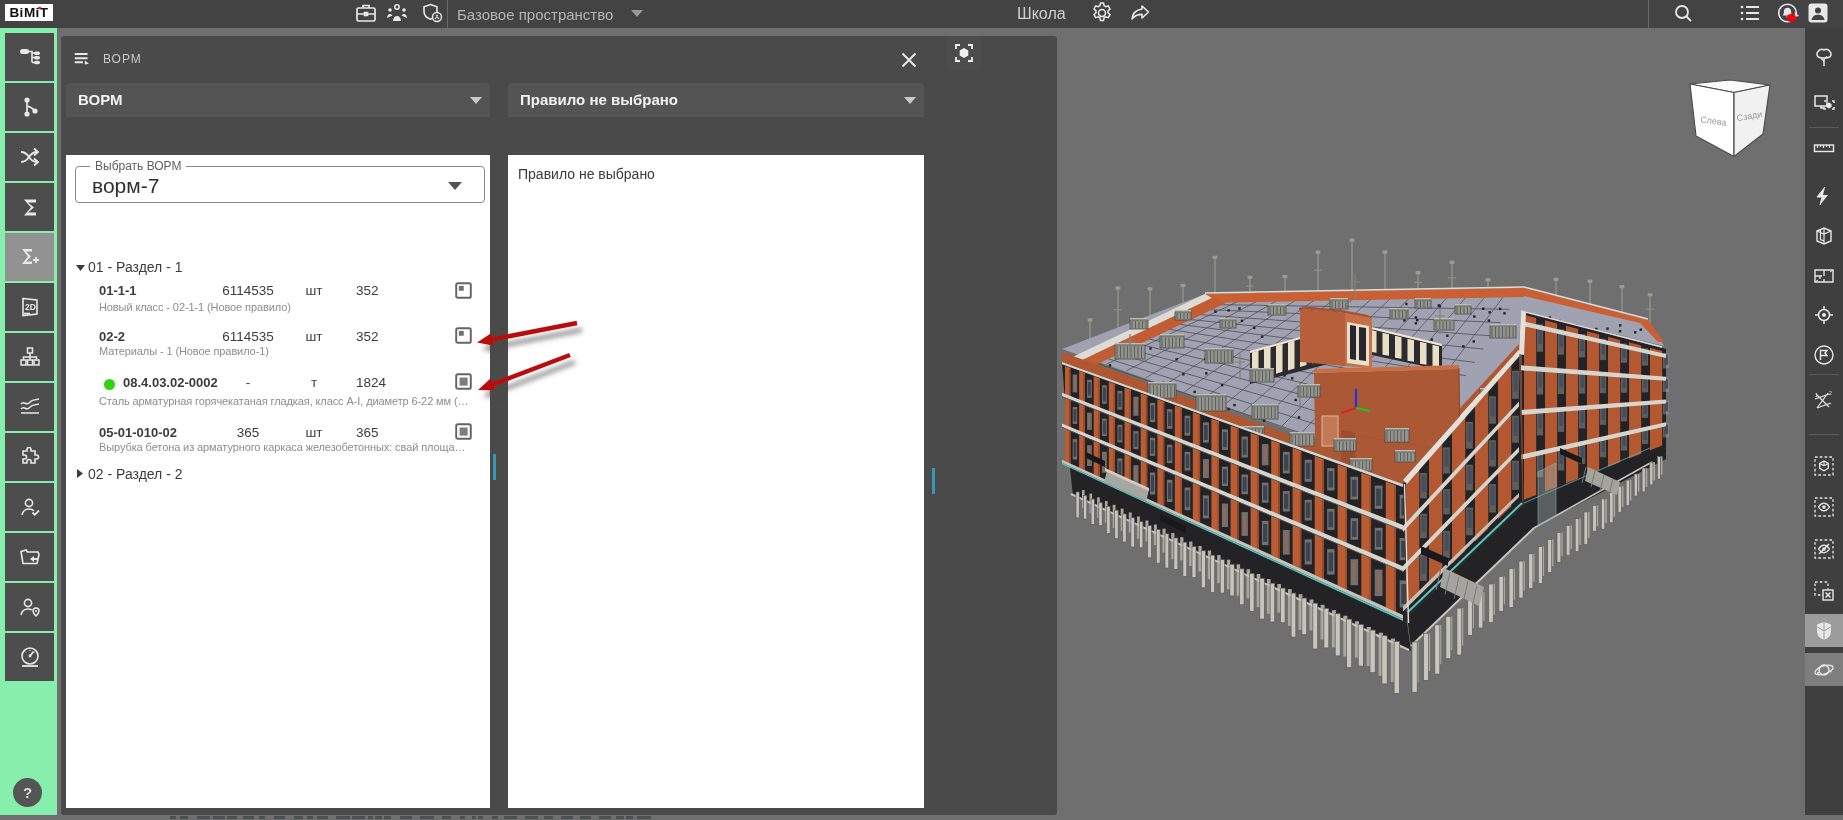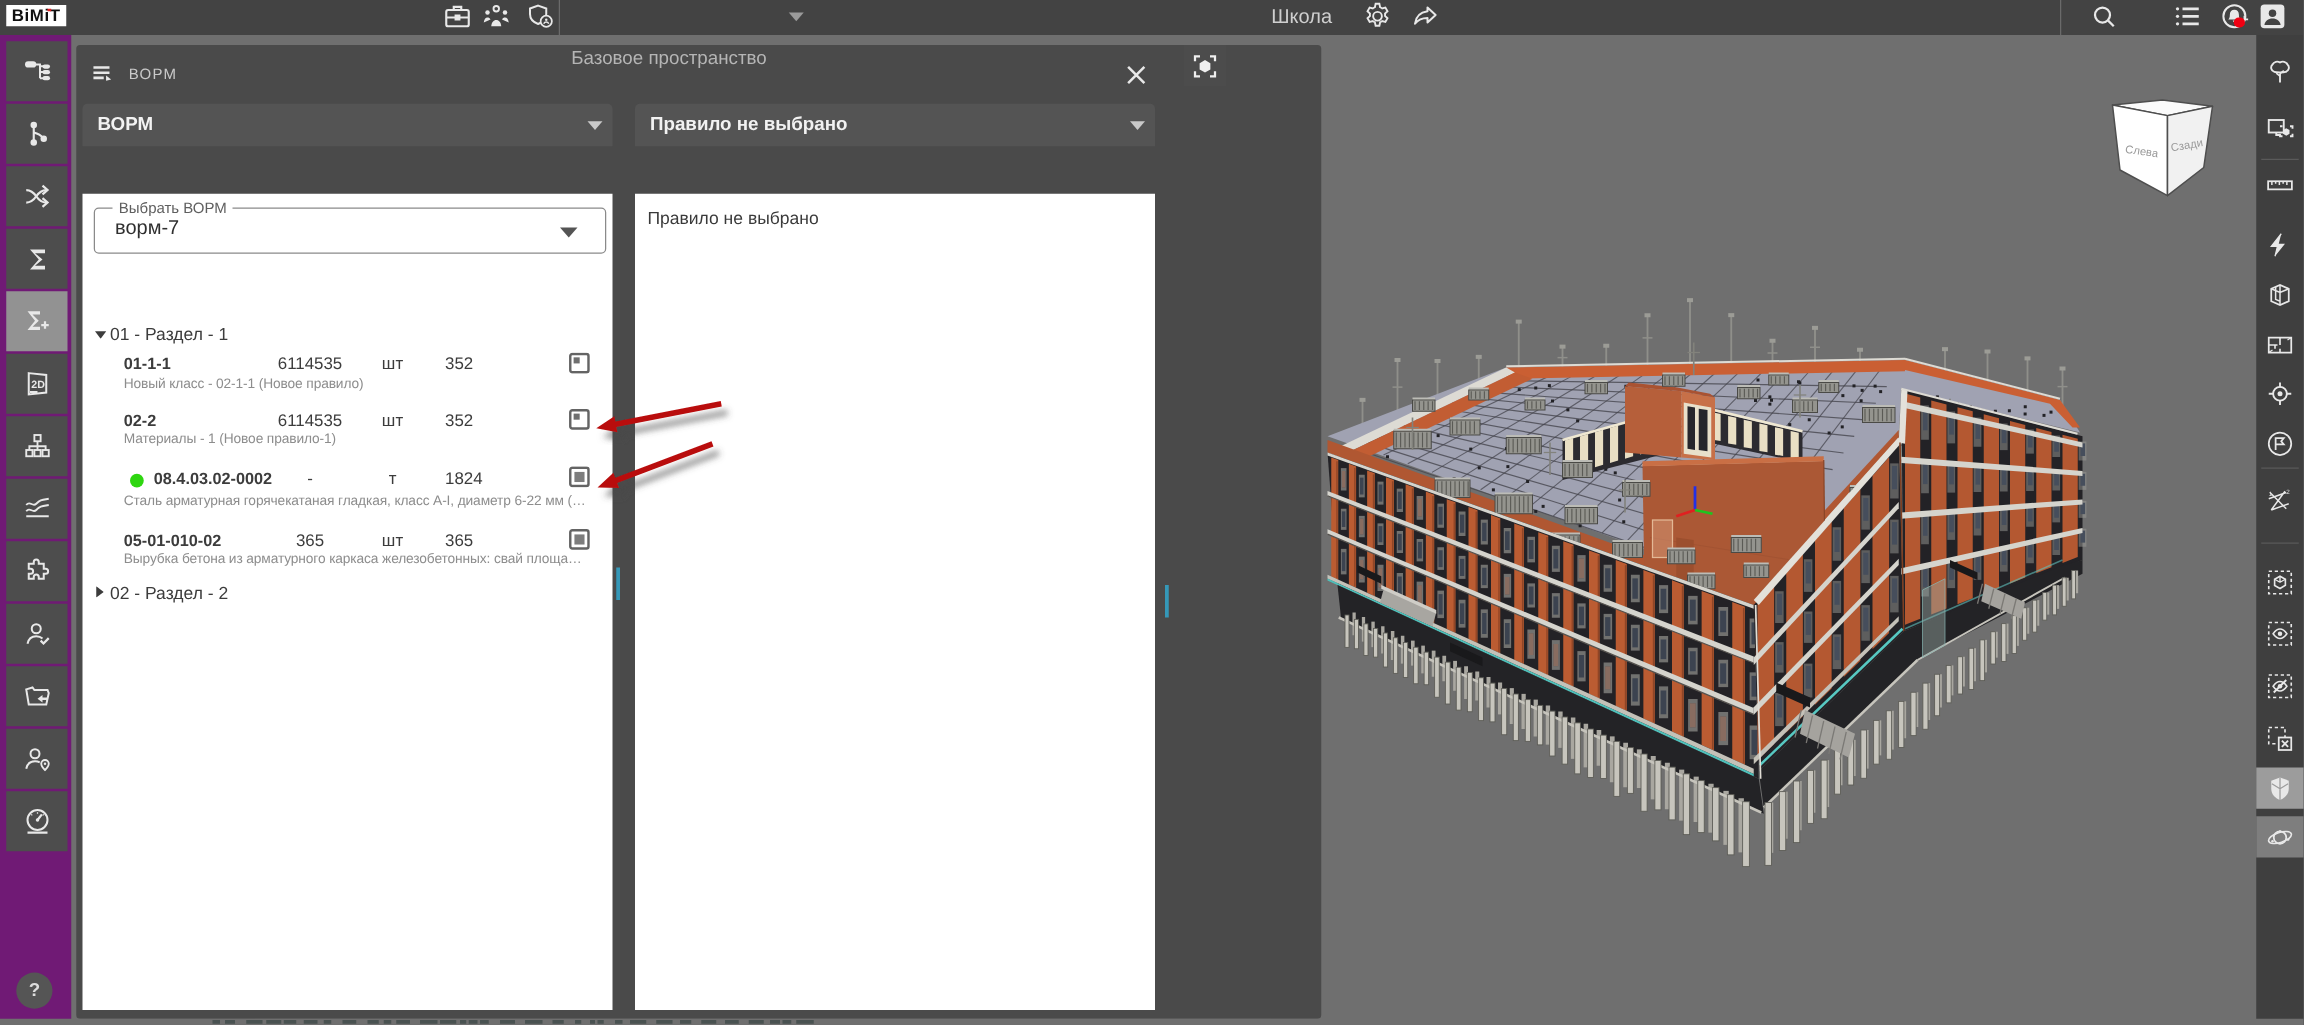--- a/index.html
+++ b/index.html
@@ -1,36 +1,36 @@
 <!DOCTYPE html>
 <html><head><meta charset="utf-8"><style>
 * { margin:0; padding:0; box-sizing:border-box; }
 body { font-family:"Liberation Sans", sans-serif; width:1843px; height:820px; overflow:hidden; background:#6f6f6f; }
 #app { position:relative; width:1843px; height:820px; }
 #topbar { position:absolute; left:0; top:0; width:1843px; height:28px; background:#434343; z-index:30; }
 #viewport { position:absolute; left:0; top:28px; width:1843px; height:792px; background:#6f6f6f; }
-#leftbar { position:absolute; left:0; top:28px; width:57px; height:792px; background:#701a75; z-index:20; }
+#leftbar { position:absolute; left:0; top:28px; width:57px; height:792px; background:#86efac; z-index:20; }
 .lbtn { width:49px; height:48px; margin:0 0 2px 5px; background:#4d4d4d; display:flex; align-items:center; justify-content:center; }
 .lbtn.active { background:#929292; }
 .qmark { position:absolute; left:13px; top:750px; width:29px; height:29px; border-radius:50%; background:#555; color:#ddd; font-size:15px; font-weight:bold; display:flex; align-items:center; justify-content:center; }
 #rightbar { position:absolute; left:1805px; top:28px; width:38px; height:792px; background:#3f3f3f; z-index:20; }
 .rbtn { position:absolute; left:2px; width:34px; height:34px; display:flex; align-items:center; justify-content:center; }
 #dialog { position:absolute; left:61px; top:36px; width:996px; height:779px; background:#4a4a4a; z-index:25; border-radius:3px; }
 .dlg-top { position:absolute; left:0; top:0; right:0; height:47px; }
 .dlg-title { position:absolute; left:42px; top:16px; color:#c9c9c9; font-size:12px; letter-spacing:1px; }
 .dlg-x { position:absolute; left:840px; top:16px; width:16px; height:16px; }
 .col { position:absolute; top:47px; }
 .colhdr { height:34px; background:#545454; border-radius:4px 4px 0 0; color:#f2f2f2; font-size:15px; font-weight:bold; line-height:34px; padding-left:12px; position:relative; }
 .colhdr .tri { position:absolute; right:8px; top:14px; width:0; height:0; border-left:6px solid transparent; border-right:6px solid transparent; border-top:7px solid #c9c9c9; }
 .colbody { background:#fff; position:absolute; left:0; right:0; top:34px; bottom:0;margin-top:38px; }
 #col1 { left:5px; width:424px; height:725px; }
 #col2 { left:447px; width:416px; height:725px; }
 .selwrap { position:absolute; left:9px; top:11px; width:410px; height:37px; border:1px solid #8a8a8a; border-radius:4px; }
 .sellabel { position:absolute; left:14px; top:-8px; background:#fff; padding:0 5px; font-size:12px; color:#5f5f5f; }
-.selval { position:absolute; left:16px; top:7px; font-size:16px; color:#2f2f2f; }
+.selval { position:absolute; left:16px; top:7px; font-size:21px; color:#2f2f2f; }
 .seltri { position:absolute; right:22px; top:15px; width:0;height:0; border-left:7px solid transparent; border-right:7px solid transparent; border-top:8px solid #545454; }
 .treebar { position:absolute; left:0; top:76px; width:100%; height:30px; }
 .expand { position:absolute; left:28px; top:3px; color:#2d8aa8; font-size:13px; letter-spacing:0.3px; }
 .tgrp { position:absolute; left:0; font-size:14px; color:#3c3c3c; padding-left:22px; }
 .tgrp .garr { position:absolute; left:10px; }
 .rname { position:absolute; font-weight:bold; font-size:13px; color:#3c3c3c; white-space:nowrap; }
 .rc { position:absolute; font-size:13.5px; color:#3c3c3c; }
 .rc2 { left:142px; width:80px; text-align:center; }
 .rc3 { left:223px; width:50px; text-align:center; }
 .rc4 { left:290px; width:60px; }
@@ -1103,21 +1103,21 @@
           <circle cx="19" cy="9" r="1.8" fill="#e8e8e8"></circle>
           <path d="M2 17c.3-2.5 1.4-4 3-4 1 0 1.8.5 2.4 1.5M22 17c-.3-2.5-1.4-4-3-4-1 0-1.8.5-2.4 1.5" fill="#e8e8e8"></path>
         </svg></div>
     <div class="tbico" style="left:420px;"><svg width="24" height="24" viewBox="0 0 24 24" fill="none" xmlns="http://www.w3.org/2000/svg">
           <path d="M10.5 3.5 17 5.8v4.4c0 4-2.6 6.6-6.5 8-3.9-1.4-6.5-4-6.5-8V5.8z" stroke="#e8e8e8" stroke-width="1.6"></path>
           <circle cx="17" cy="16" r="4.5" fill="#434343" stroke="#e8e8e8" stroke-width="1.4"></circle>
           <circle cx="17" cy="14.8" r="1" fill="#e8e8e8"></circle>
           <path d="M15 18c.4-1 1.1-1.5 2-1.5s1.6.5 2 1.5" stroke="#e8e8e8" stroke-width="1.2"></path>
         </svg></div>
     <div class="vsep" style="left:447px;"></div>
-    <div class="tbtxt" style="left:457px;top:6px;margin-top:32px;">Базовое пространство</div>
+    <div class="tbtxt" style="left:457px;top:6px;">Базовое пространство</div>
     <div style="position:absolute;left:631px;top:10px;width:0;height:0;border-left:6px solid transparent;border-right:6px solid transparent;border-top:7px solid #9a9a9a;"></div>
     <div class="tbtxt" style="left:1017px;top:5px;font-size:16px;color:#cfcfcf;">Школа</div>
     <div class="tbico" style="left:1090px;"><svg width="24" height="24" viewBox="0 0 24 24" fill="none" xmlns="http://www.w3.org/2000/svg">
           <path d="M12 8.5A3.5 3.5 0 1 0 12 15.5 3.5 3.5 0 0 0 12 8.5zm8-.5-1.7-3-2.6.7a7 7 0 0 0-1.6-.9L13.5 2h-3l-.6 2.8a7 7 0 0 0-1.6.9L5.7 5 4 8l2 1.9a7 7 0 0 0 0 1.8L4 13.6l1.7 3 2.6-.7a7 7 0 0 0 1.6.9l.6 2.8h3l.6-2.8a7 7 0 0 0 1.6-.9l2.6.7 1.7-3-2-1.9a7 7 0 0 0 0-1.8z" stroke="#e8e8e8" stroke-width="1.5"></path>
         </svg></div>
     <div class="tbico" style="left:1128px;"><svg width="24" height="24" viewBox="0 0 24 24" fill="none" xmlns="http://www.w3.org/2000/svg">
           <path d="M14 5v3C7 9 4.5 13.5 4 18c2.3-3 5.3-4.6 10-4.6V17l6.5-6z" stroke="#e8e8e8" stroke-width="1.6" stroke-linejoin="round"></path>
         </svg></div>
     <div class="tbico" style="left:1671px;"><svg width="24" height="24" viewBox="0 0 24 24" fill="none" xmlns="http://www.w3.org/2000/svg">
           <circle cx="11" cy="11" r="6" stroke="#e8e8e8" stroke-width="1.8"></circle>

